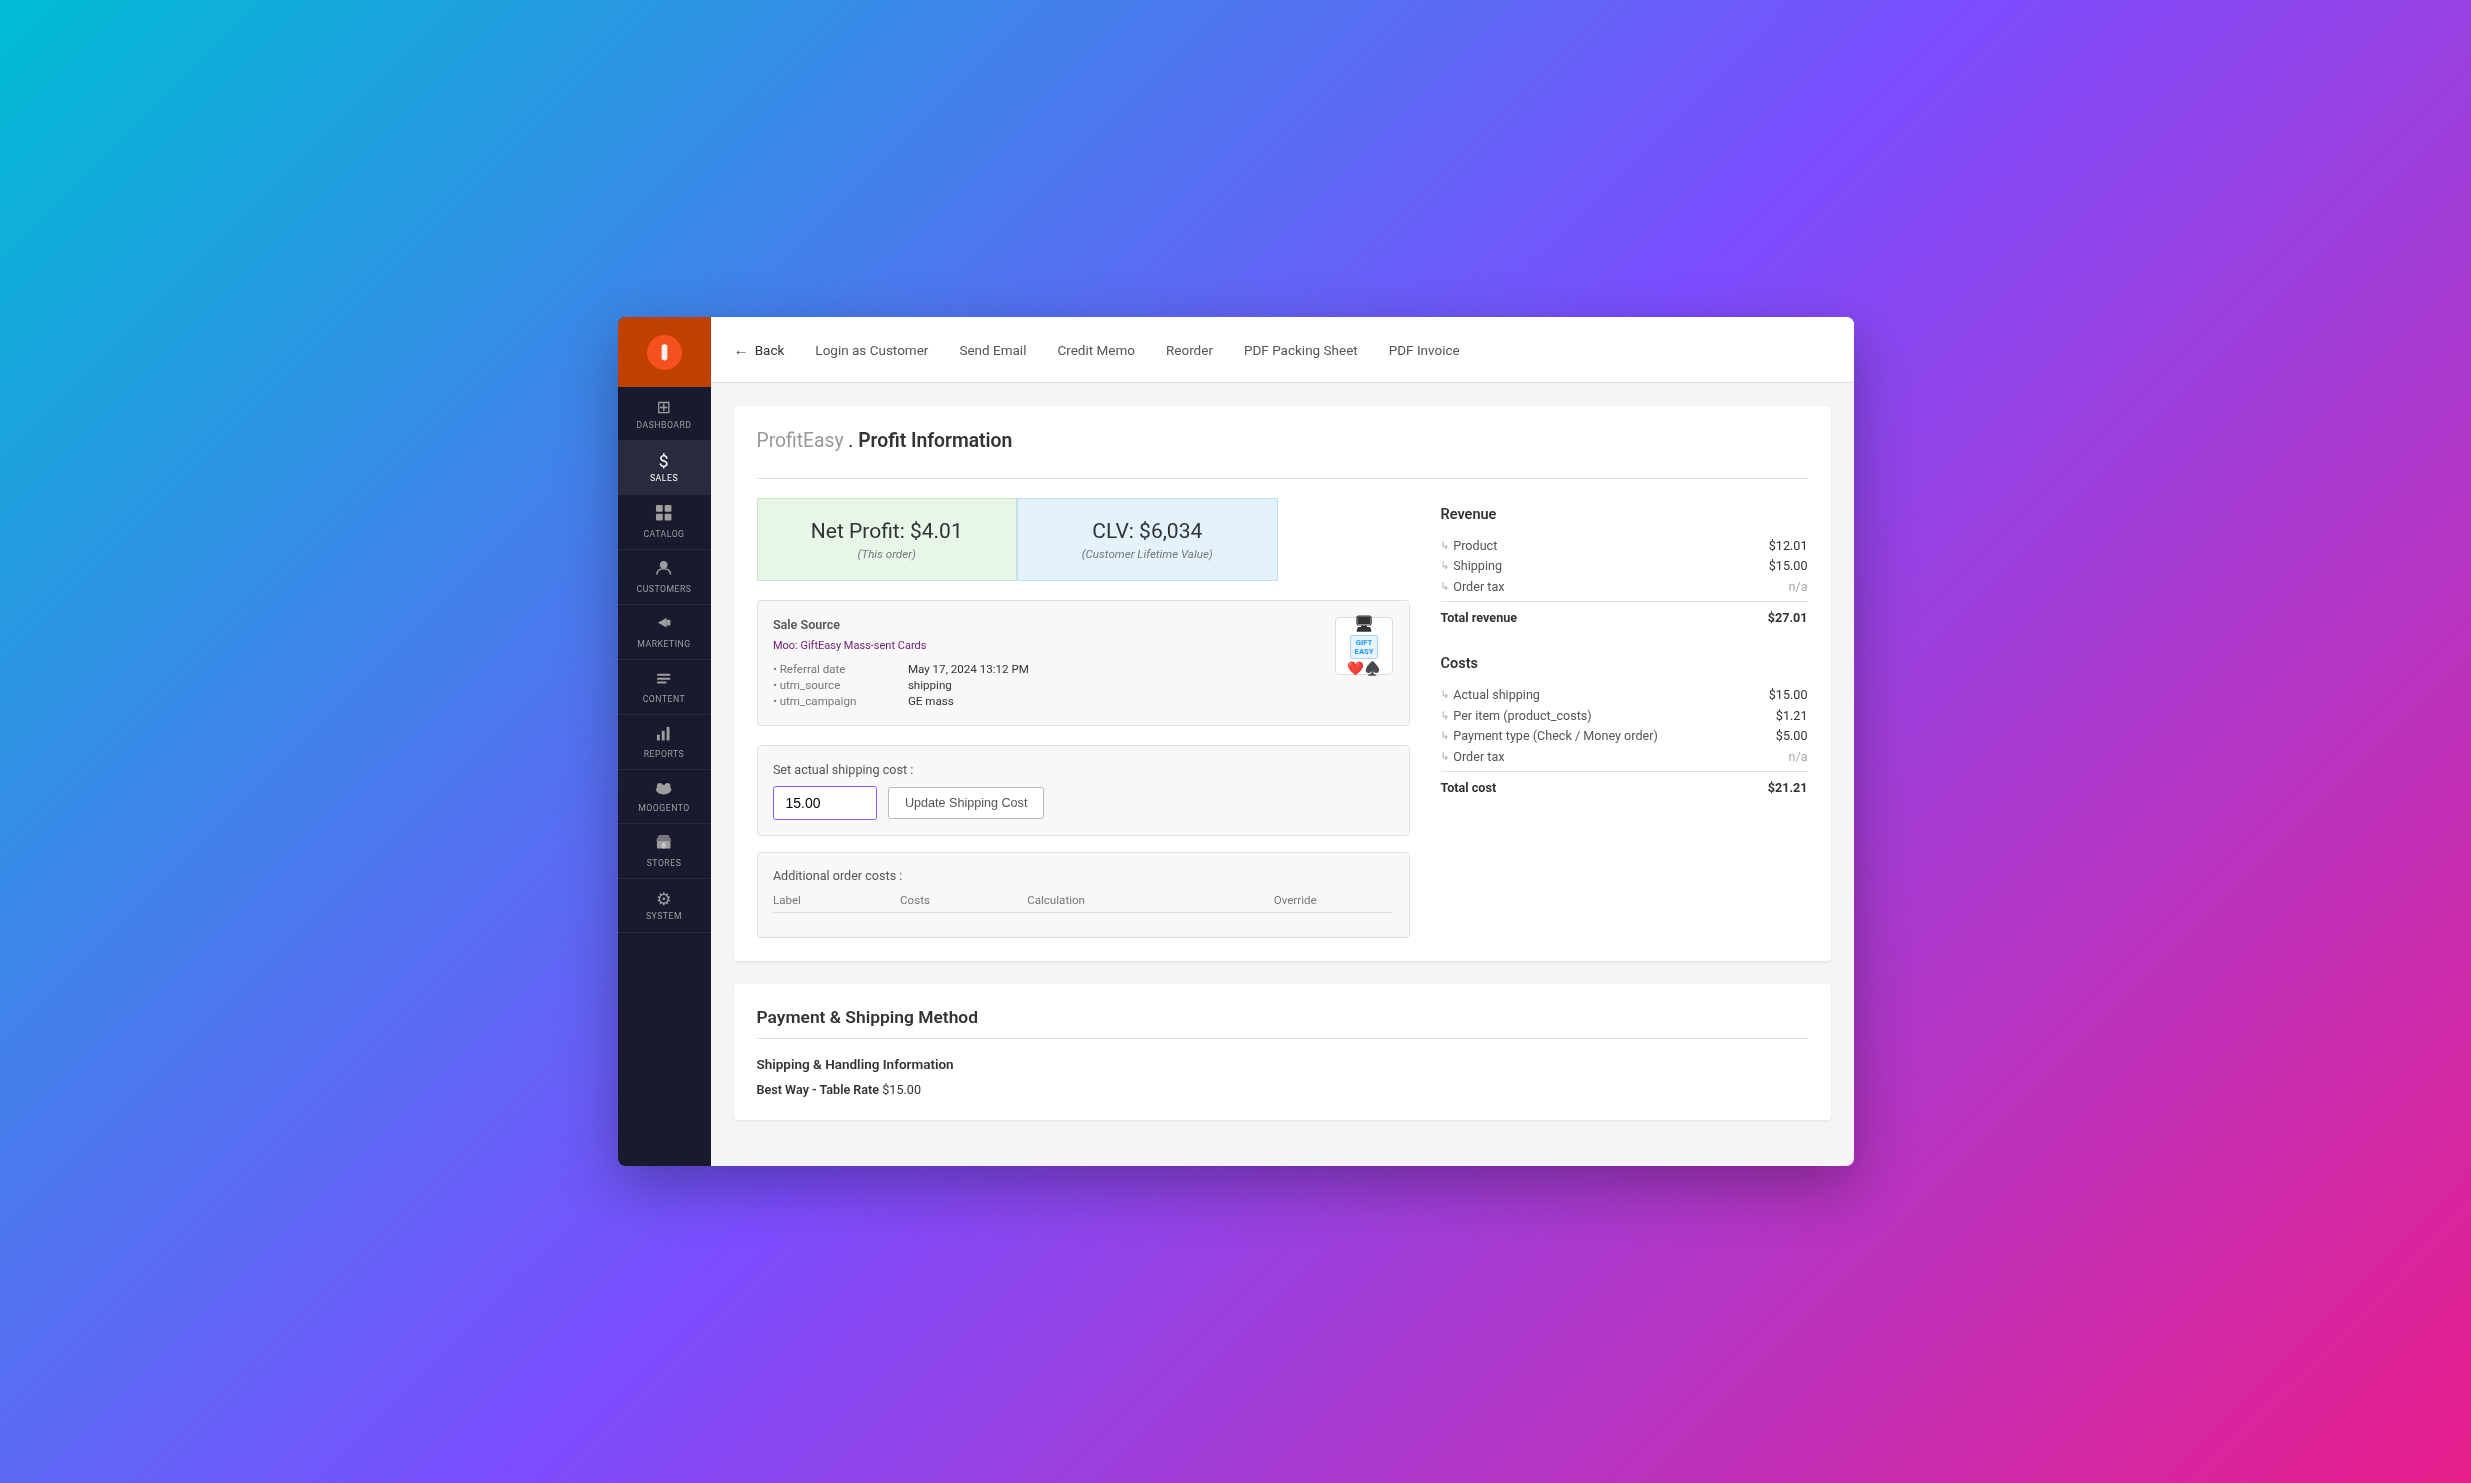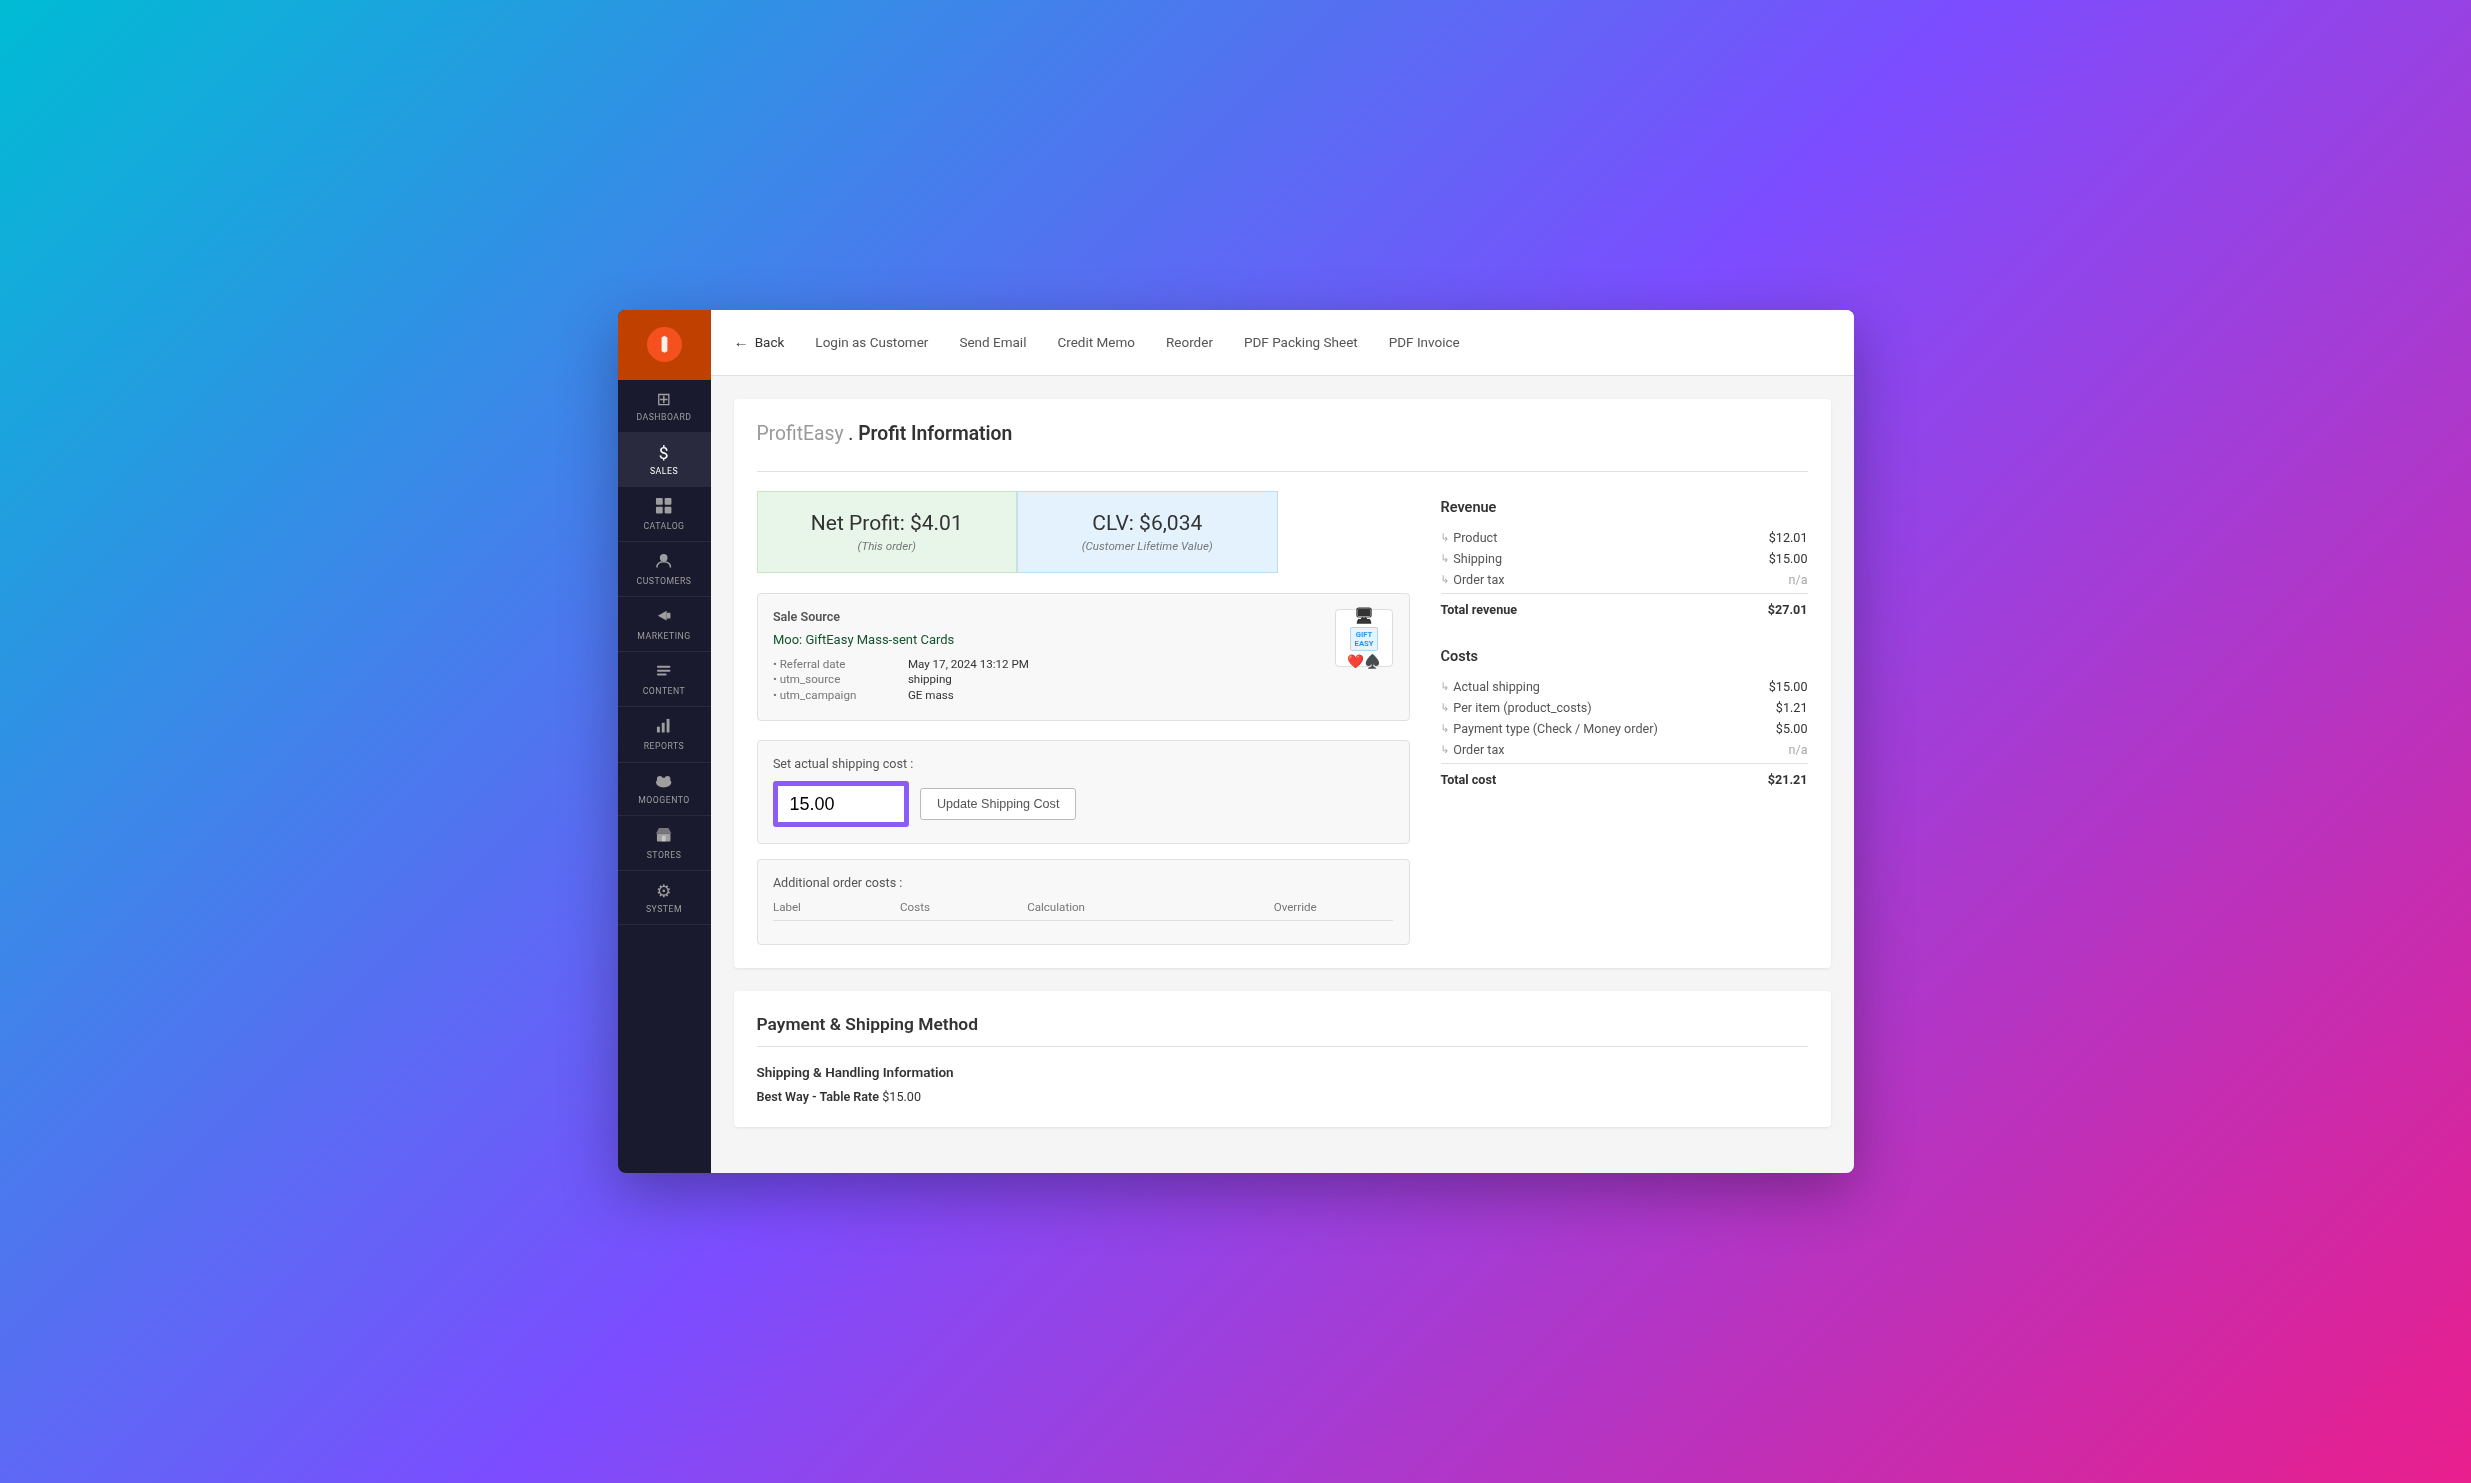--- a/index.html
+++ b/index.html
@@ -194,22 +194,22 @@
     .sale-source-left {
       flex: 1;
     }
     .sale-source-label {
       font-size: 12.6px;
       color: #555;
       font-weight: 600;
       margin-bottom: 7.7px;
     }
     .sale-source-value {
-      font-size: 13px;
-      color: #14532d;
+      font-size: 11px;
+      color: #701a75;
     }
     .sale-source-details {
       margin-top: 9.7px;
     }
     .sale-detail-row {
       display: flex;
       font-size: 11.6px;
       margin-bottom: 1.9px;
     }
     .sale-detail-key {
@@ -268,25 +268,25 @@
       font-size: 12.6px;
       color: #555;
       margin-bottom: 9.7px;
     }
     .shipping-input-row {
       display: flex;
       gap: 11.6px;
       align-items: center;
     }
     .shipping-input {
-      width: 136px;
+      width: 104px;
       padding: 7.7px 11.6px;
-      border: 5px solid #8b5cf6;
+      border: 1px solid #8b5cf6;
       border-radius: 2.9px;
-      font-size: 18px;
+      font-size: 14px;
       background: #fff;
     }
     .btn-update {
       padding: 7.7px 15.4px;
       background: #fff;
       border: 1px solid #bbb;
       border-radius: 2.9px;
       font-size: 12.6px;
       cursor: pointer;
       color: #555;

